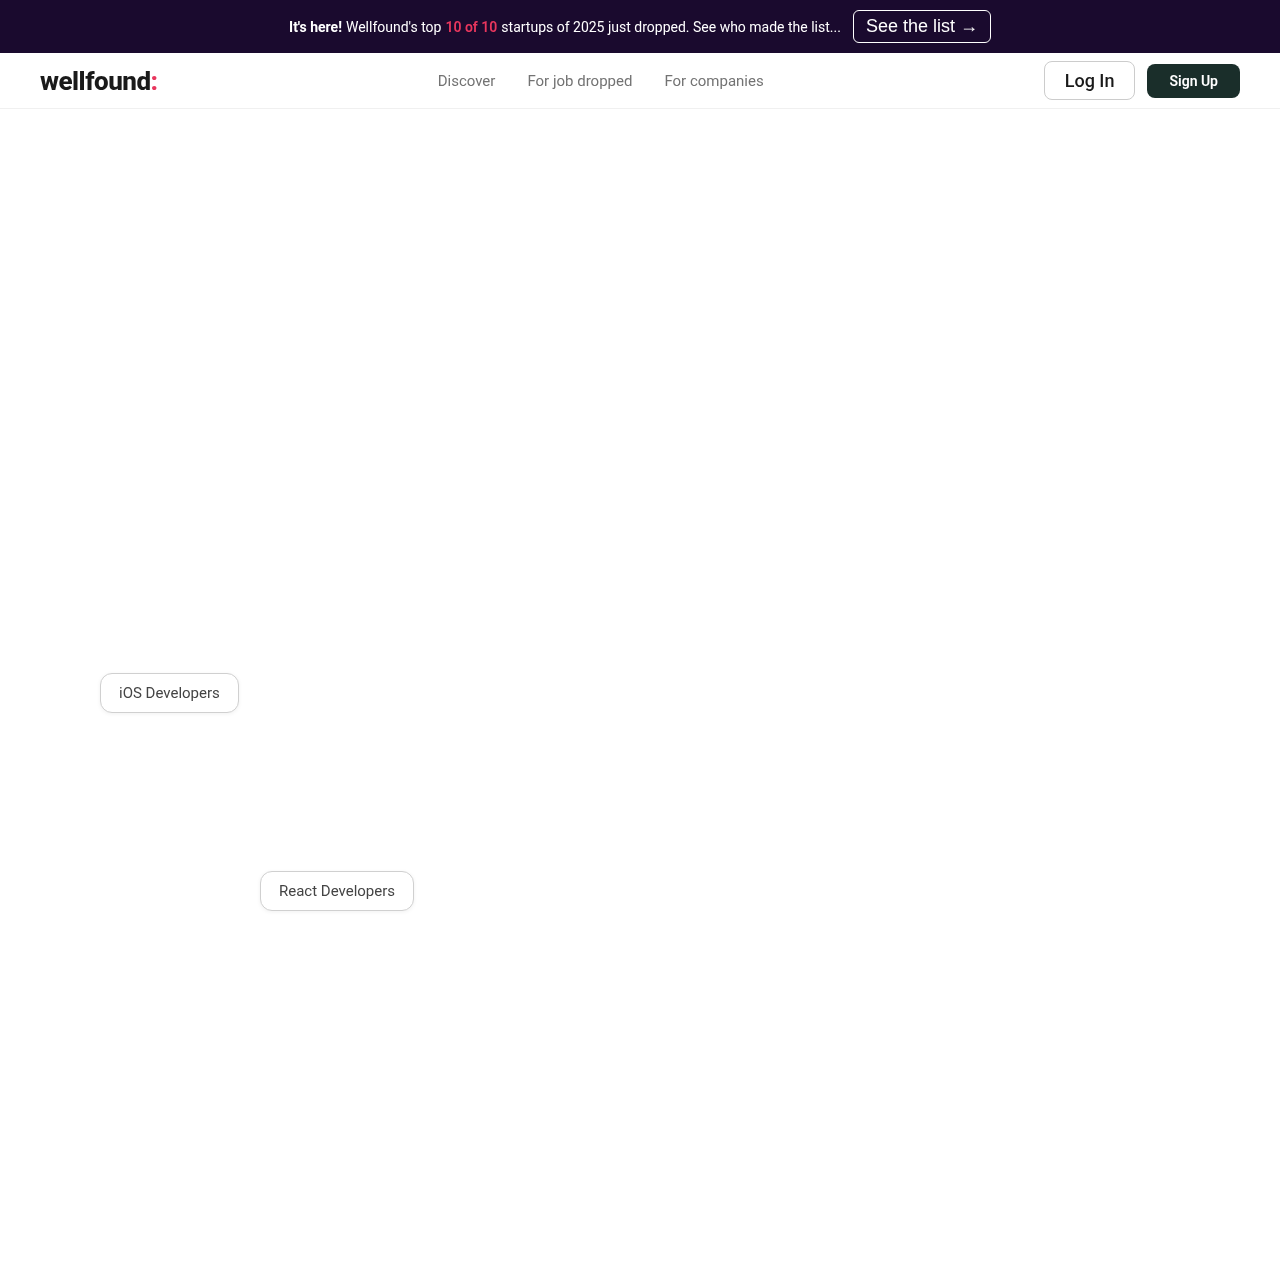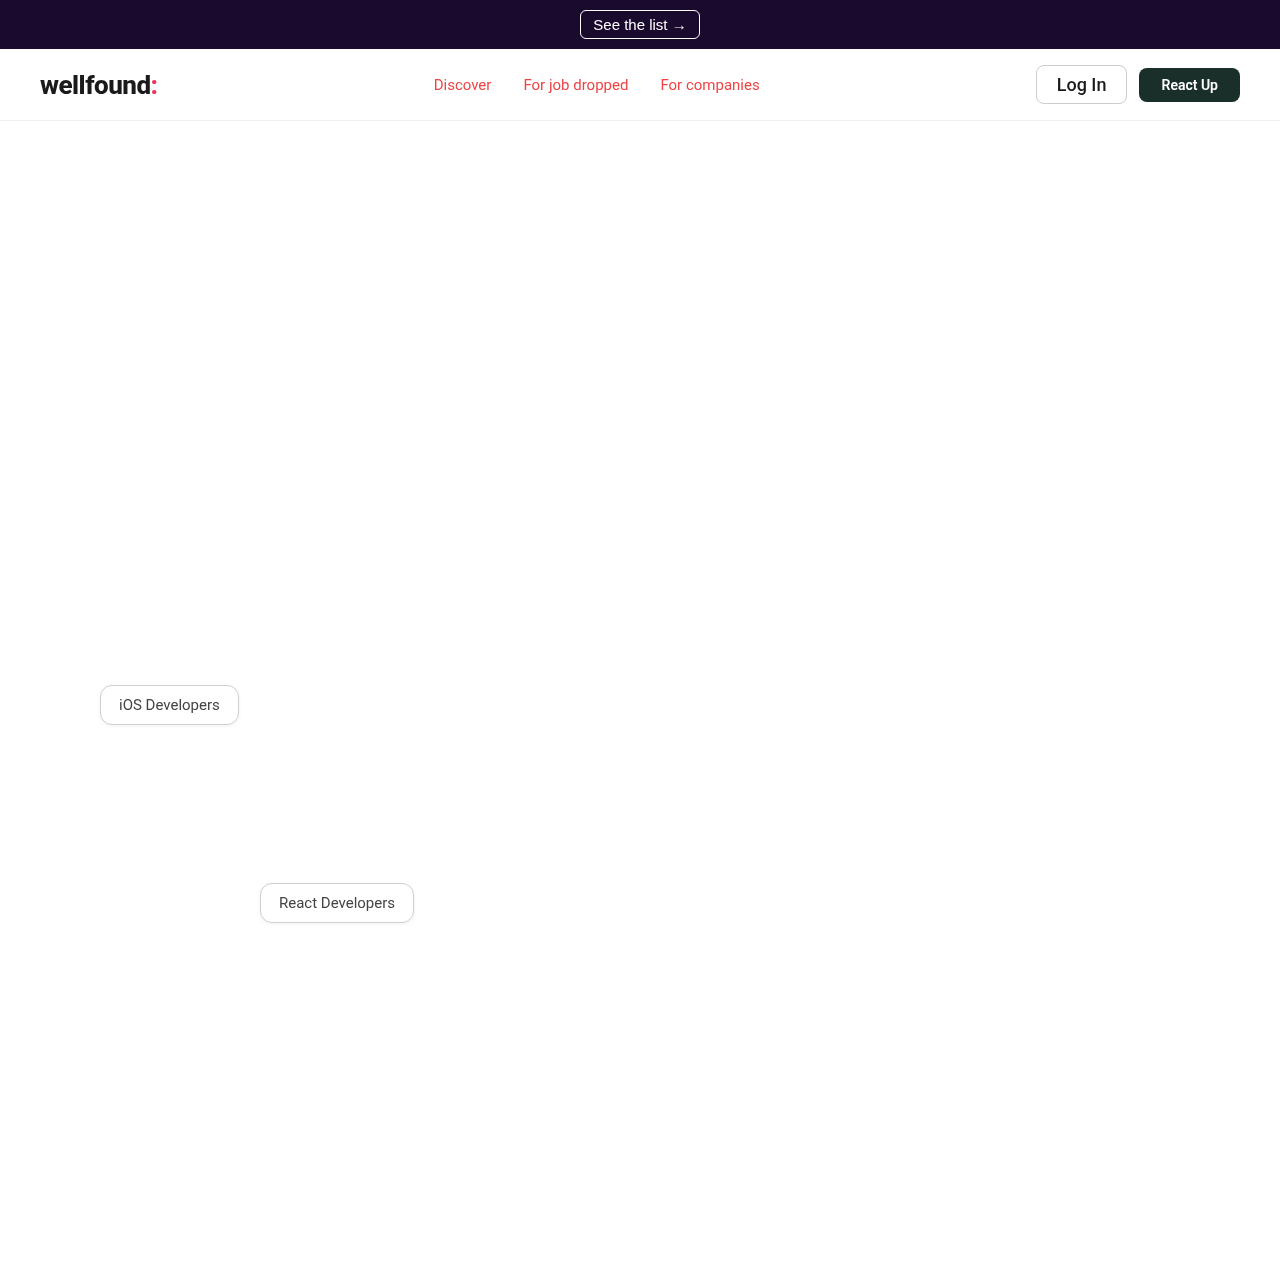--- a/index.html
+++ b/index.html
@@ -43,32 +43,32 @@
       color: #e8365d;
       font-weight: 600;
     }
 
     .banner-button {
       background: transparent;
       color: #ffffff;
       border: 1px solid #ffffff;
       border-radius: 6px;
       padding: 5px 12px;
-      font-size: 15px;
+      font-size: 18px;
       cursor: pointer;
       white-space: nowrap;
     }
 
     
     .navbar {
       display: flex;
       align-items: center;
       justify-content: space-between;
       padding: 0 40px;
-      height: 72px;
+      height: 56px;
       border-bottom: 1px solid #f0f0f0;
       background: #ffffff;
     }
 
     .nav-logo {
       font-size: 26px;
       font-weight: 800;
       color: #1a1a1a;
       letter-spacing: -0.5px;
     }
@@ -78,21 +78,21 @@
     }
 
     .nav-links {
       display: flex;
       align-items: center;
       gap: 32px;
     }
 
     .nav-link {
       font-size: 15px;
-      color: #ef4444;
+      color: #737373;
       text-decoration: none;
       cursor: pointer;
       background: none;
       border: none;
       font-family: inherit;
     }
 
     .nav-actions {
       display: flex;
       align-items: center;
@@ -156,36 +156,42 @@
 
     .tag-fullstack {
       top: 820px;
       left: 78px;
     }
   </style>
 </head>
 <body>
 
 <div class="top-banner">
+  <span class="banner-text">
+    <span class="banner-bold">It's here!</span>
+    <span> Wellfound's top </span>
+    <span class="banner-highlight">10 of 10</span>
+    <span> startups of 2025 just dropped. See who made the list...</span>
+  </span>
   <button class="banner-button">See the list →</button>
 </div>
 
 <nav class="navbar">
   <div class="nav-logo">
     <span>wellfound</span><span class="dot">:</span>
   </div>
 
   <div class="nav-links">
     <button class="nav-link">Discover</button>
     <button class="nav-link">For job dropped</button>
     <button class="nav-link">For companies</button>
   </div>
 
   <div class="nav-actions">
     <button class="btn-login">Log In</button>
-    <button class="btn-signup">React Up</button>
+    <button class="btn-signup">Sign Up</button>
   </div>
 </nav>
 
 <div class="main-content">
   <div class="tag-pill tag-ios">iOS Developers</div>
   <div class="tag-pill tag-react">React Developers</div>
 </div>
 
 </body></html>

